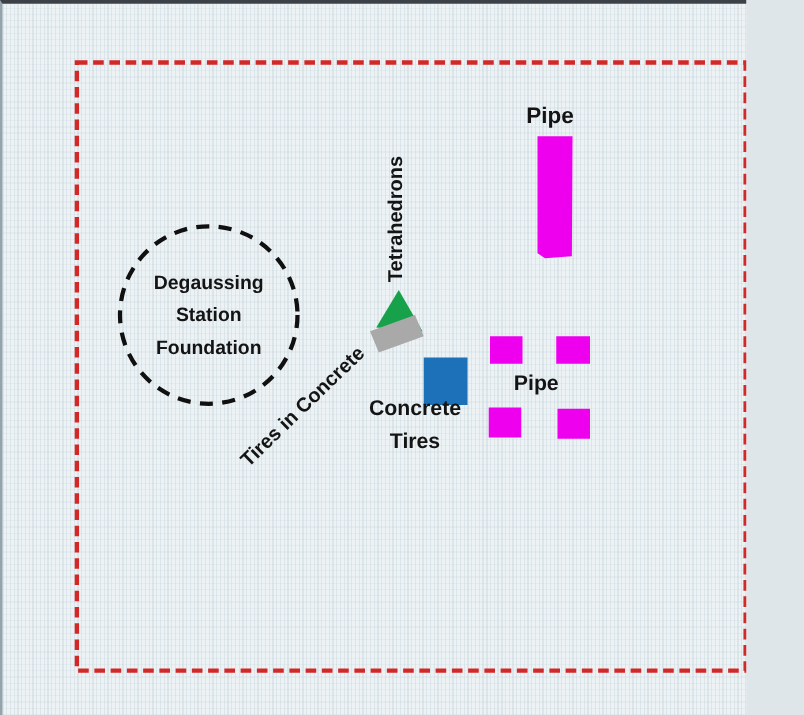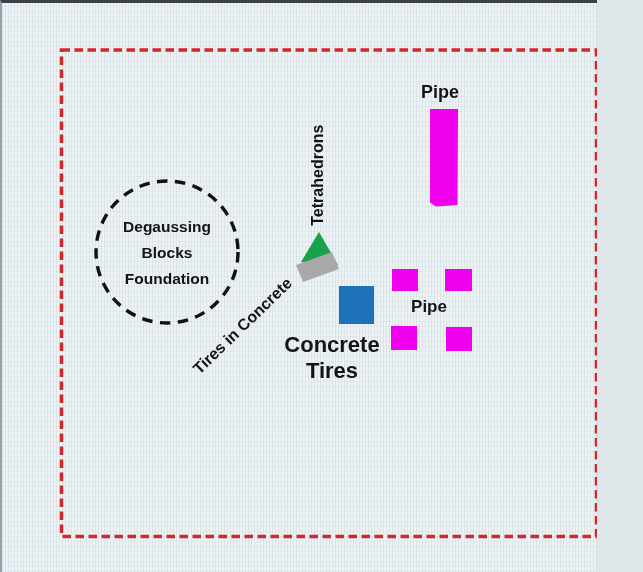--- a/index.html
+++ b/index.html
@@ -20,21 +20,21 @@
   .lbl{
     position:absolute;
     font-weight:bold;
     color:#141414;
     text-align:center;
     line-height:1.15;
     white-space:nowrap;
   }
   .lbl-pipe-top{left:398px;top:79px;width:80px;font-size:18px;}
   .lbl-pipe-mid{left:387px;top:294px;width:80px;font-size:17px;}
-  .lbl-concrete{left:260px;top:329px;width:140px;font-size:22px;line-height:26px;}
+  .lbl-concrete{left:260px;top:311px;width:140px;font-size:17px;line-height:26px;}
   .lbl-degauss{left:93px;top:211px;width:144px;font-size:15.5px;line-height:26px;}
   .lbl-tetra{left:254px;top:163px;width:124px;font-size:16px;transform:rotate(-90deg);transform-origin:center center;}
   .lbl-tires{left:161px;top:314px;width:160px;font-size:16px;transform:rotate(-44deg);transform-origin:center center;}
 </style>
 </head>
 <body>
 
 <div class="stage">
 
   <svg class="shapes" viewBox="0 0 643 572">
@@ -61,21 +61,21 @@
 
   <div class="lbl lbl-pipe-mid">Pipe</div>
 
   <div class="lbl lbl-concrete">
     <div>Concrete</div>
     <div>Tires</div>
   </div>
 
   <div class="lbl lbl-degauss">
     <div>Degaussing</div>
-    <div>Blocks</div>
+    <div>Station</div>
     <div>Foundation</div>
   </div>
 
   <div class="lbl lbl-tetra">Tetrahedrons</div>
 
   <div class="lbl lbl-tires">Tires in Concrete</div>
 
 </div>
 
 </body></html>

